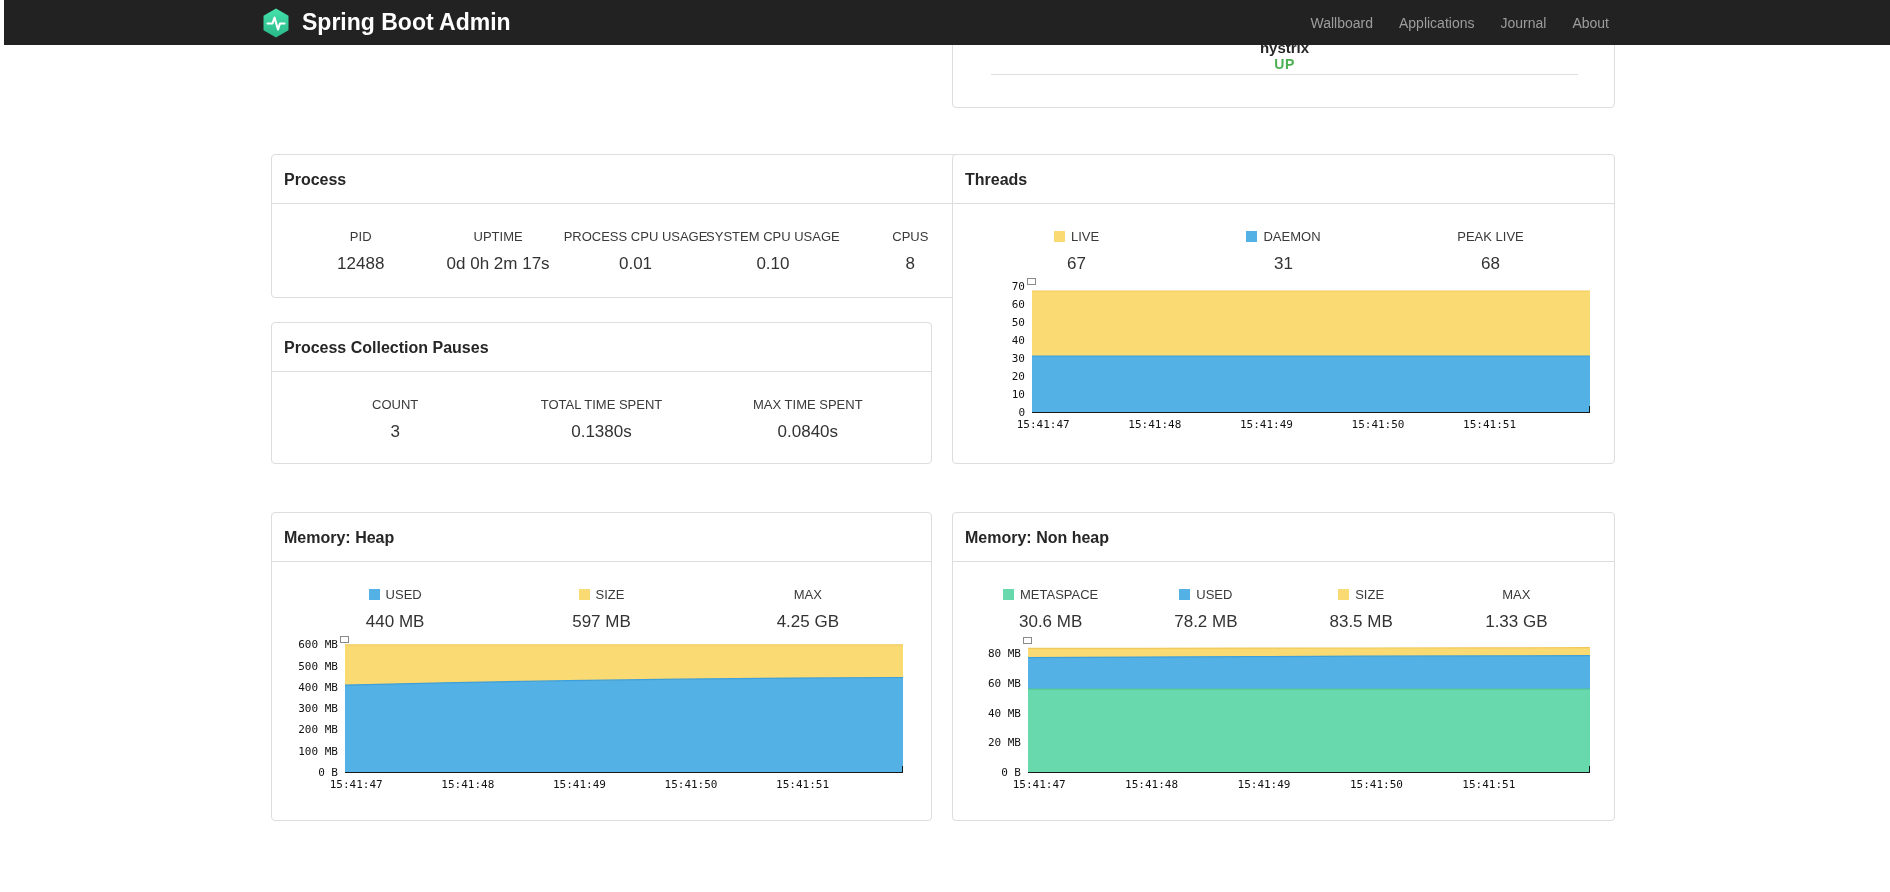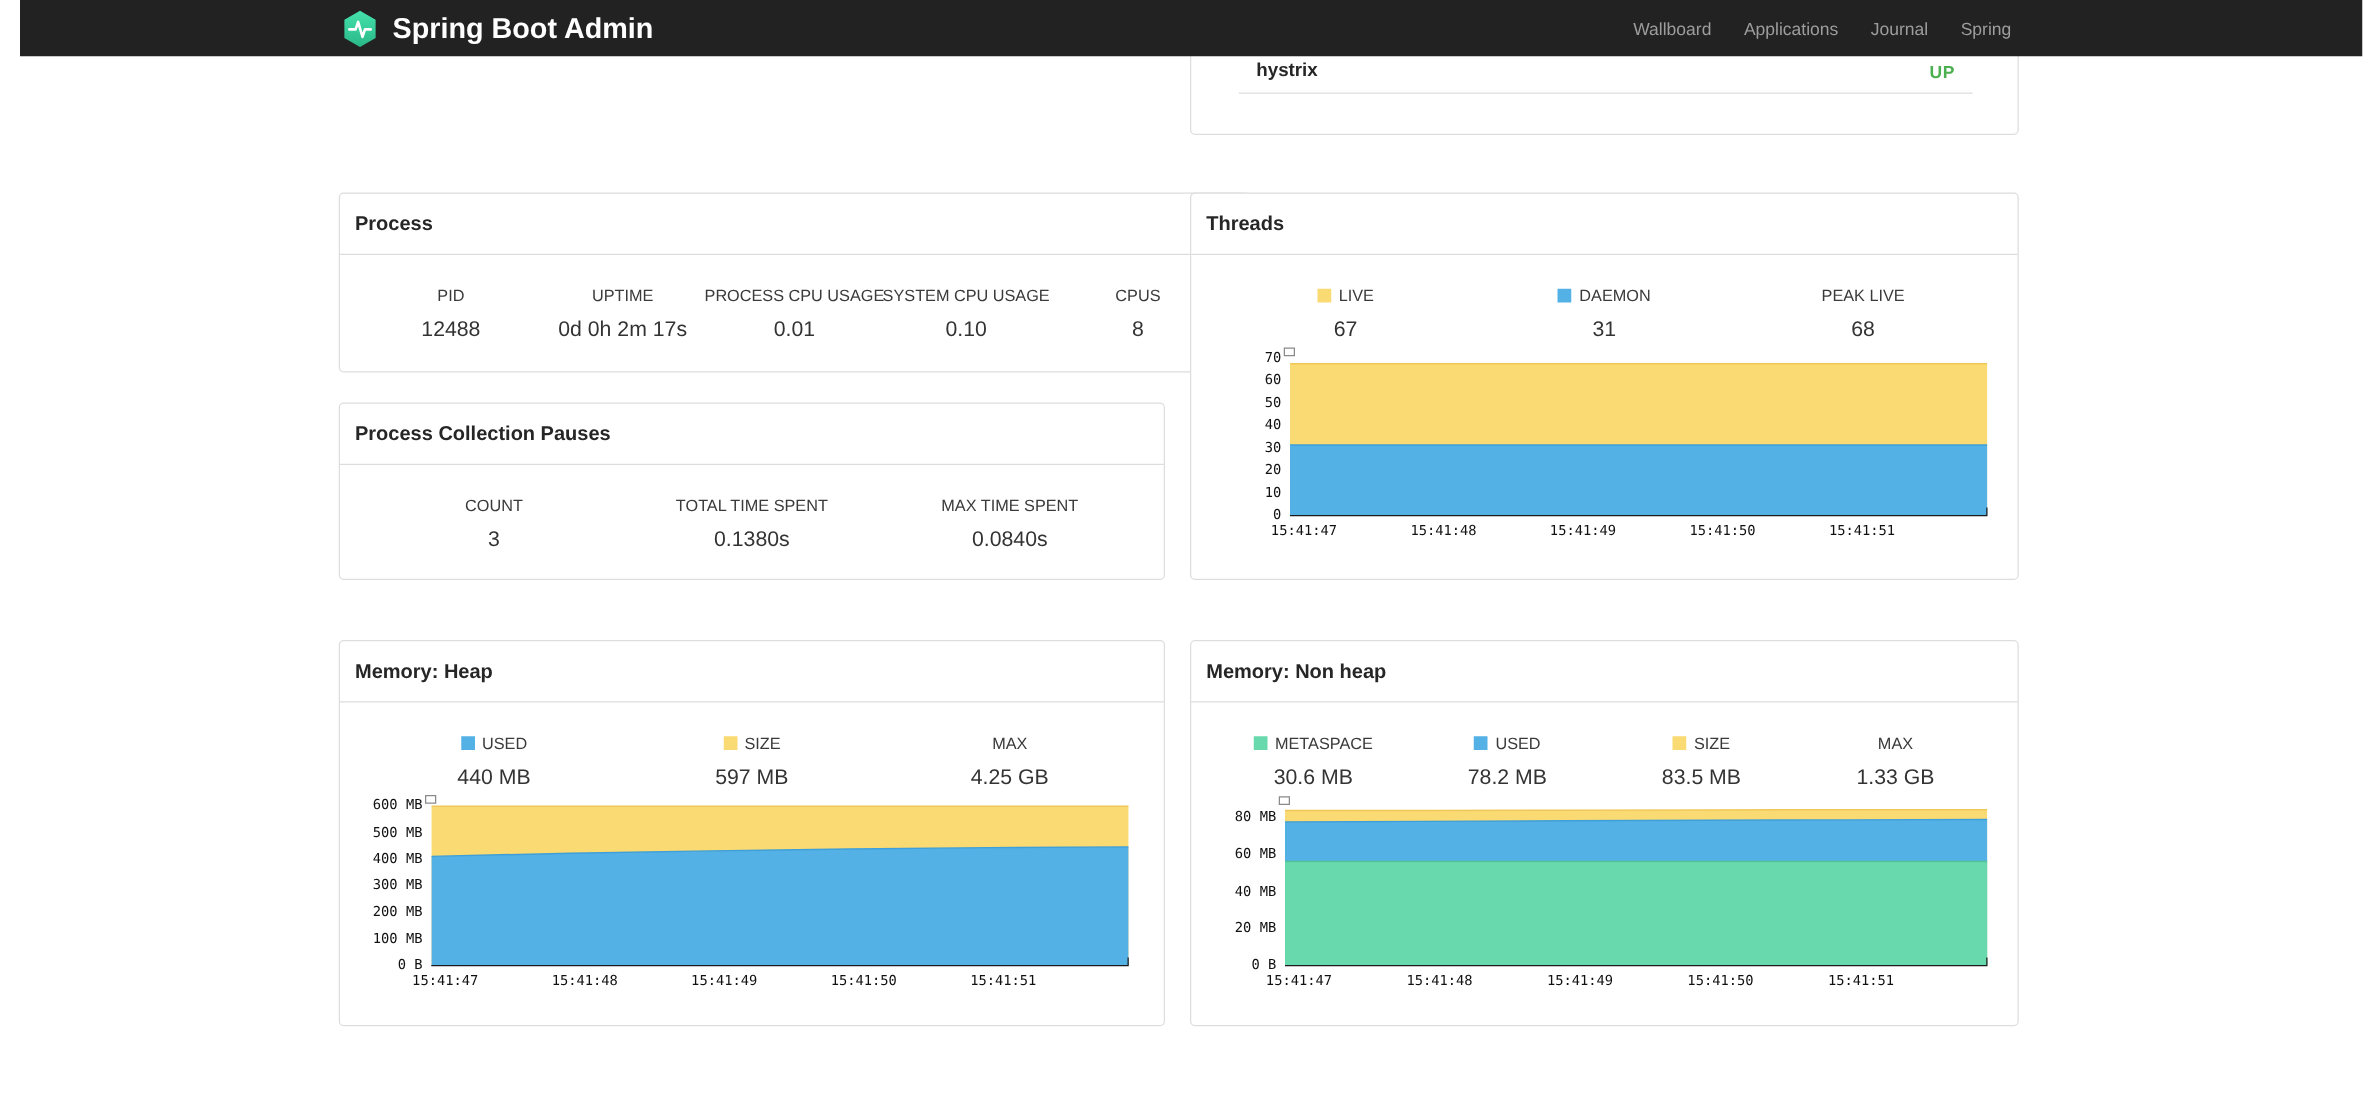--- a/index.html
+++ b/index.html
@@ -1,42 +1,42 @@
 <!DOCTYPE html>
 <html><head>
 <meta charset="utf-8">
 <style>
   html,body{margin:0;padding:0;}
   body{
     width:1890px;height:892px;position:relative;overflow:hidden;
     background:#ffffff;font-family:"Liberation Sans",sans-serif;color:#333;
   }
   
-  .navbar{position:absolute;top:0;left:16px;right:0;height:45px;background:#222;z-index:10;}
+  .navbar{position:absolute;top:0;left:4px;right:0;height:45px;background:#222;z-index:10;}
   .navbar-inner{height:100%;display:flex;align-items:center;justify-content:space-between;
     padding:0 268px 0 257px;box-sizing:border-box;}
   .brand{display:flex;align-items:center;gap:11px;color:#fff;font-size:23px;font-weight:700;
     text-decoration:none;cursor:pointer;white-space:nowrap;}
   .brand-logo{width:30px;height:30px;display:inline-block;}
   .nav-links{display:flex;}
   .nav-link{color:#9d9d9d;font-size:14px;text-decoration:none;padding:0 13px;cursor:pointer;white-space:nowrap;}
   
   .card{position:absolute;background:#fff;border:1px solid #ddd;border-radius:4px;box-sizing:border-box;z-index:1;}
   .card-heading{padding:14px 12px 13px;border-bottom:1px solid #ddd;font-size:16px;line-height:21px;
     font-weight:700;color:#262626;}
   .stat-row{display:flex;padding:25px 20px 30px;}
   .stat{flex:1;text-align:center;min-width:0;}
   .stat .lbl{font-size:13px;color:#3a3a3a;margin-bottom:10px;display:flex;justify-content:center;
     align-items:center;gap:6px;white-space:nowrap;}
   .stat .val{font-size:17px;color:#333;white-space:nowrap;}
   .legend-sq{width:11px;height:11px;display:inline-block;flex:0 0 auto;}
   
   #hystrix-card{left:952px;top:-40px;width:663px;height:148px;}
   .app-row{position:absolute;left:38px;right:36px;top:78px;height:36px;border-bottom:1px solid #ddd;
-    display:flex;justify-content:space-between;align-items:center;padding:0 14px;box-sizing:border-box;}
+    display:flex;justify-content:flex-start;align-items:center;padding:0 14px;box-sizing:border-box;flex-direction:column;}
   .app-name{font-size:15px;font-weight:600;color:#262626;text-decoration:none;cursor:pointer;}
   .app-status{font-size:14px;font-weight:700;letter-spacing:0.5px;}
   
   #process-card{left:271px;top:154px;width:729px;height:144px;}
   #gc-card{left:271px;top:322px;width:661px;height:142px;}
   #threads-card{left:952px;top:154px;width:663px;height:310px;}
   #heap-card{left:271px;top:512px;width:661px;height:309px;}
   #nonheap-card{left:952px;top:512px;width:663px;height:309px;}
   
   .chart{position:absolute;border-bottom:1px solid #1a1a1a;box-sizing:content-box;}
@@ -69,21 +69,21 @@
           <polygon points="15,0.5 27.5,7.7 27.5,22.3 15,29.5 2.5,22.3 2.5,7.7" fill="url(#hexg)"></polygon>
           <polyline points="6.5,15.5 11.5,15.5 13.5,9.5 17,21.5 19,15.5 23.5,15.5" fill="none" stroke="#ffffff" stroke-width="2.1" stroke-linecap="round" stroke-linejoin="round"></polyline>
         </svg>
       </span>
       <span>Spring Boot Admin</span>
     </a>
     <div class="nav-links">
       <a class="nav-link">Wallboard</a>
       <a class="nav-link">Applications</a>
       <a class="nav-link">Journal</a>
-      <a class="nav-link">Spring</a>
+      <a class="nav-link">About</a>
     </div>
   </div>
 </nav>
 
 <div class="card" id="hystrix-card">
   <div class="app-row">
     <a class="app-name">hystrix</a>
     <span class="app-status" style="color: rgb(76, 175, 80);">UP</span>
   </div>
 </div>

